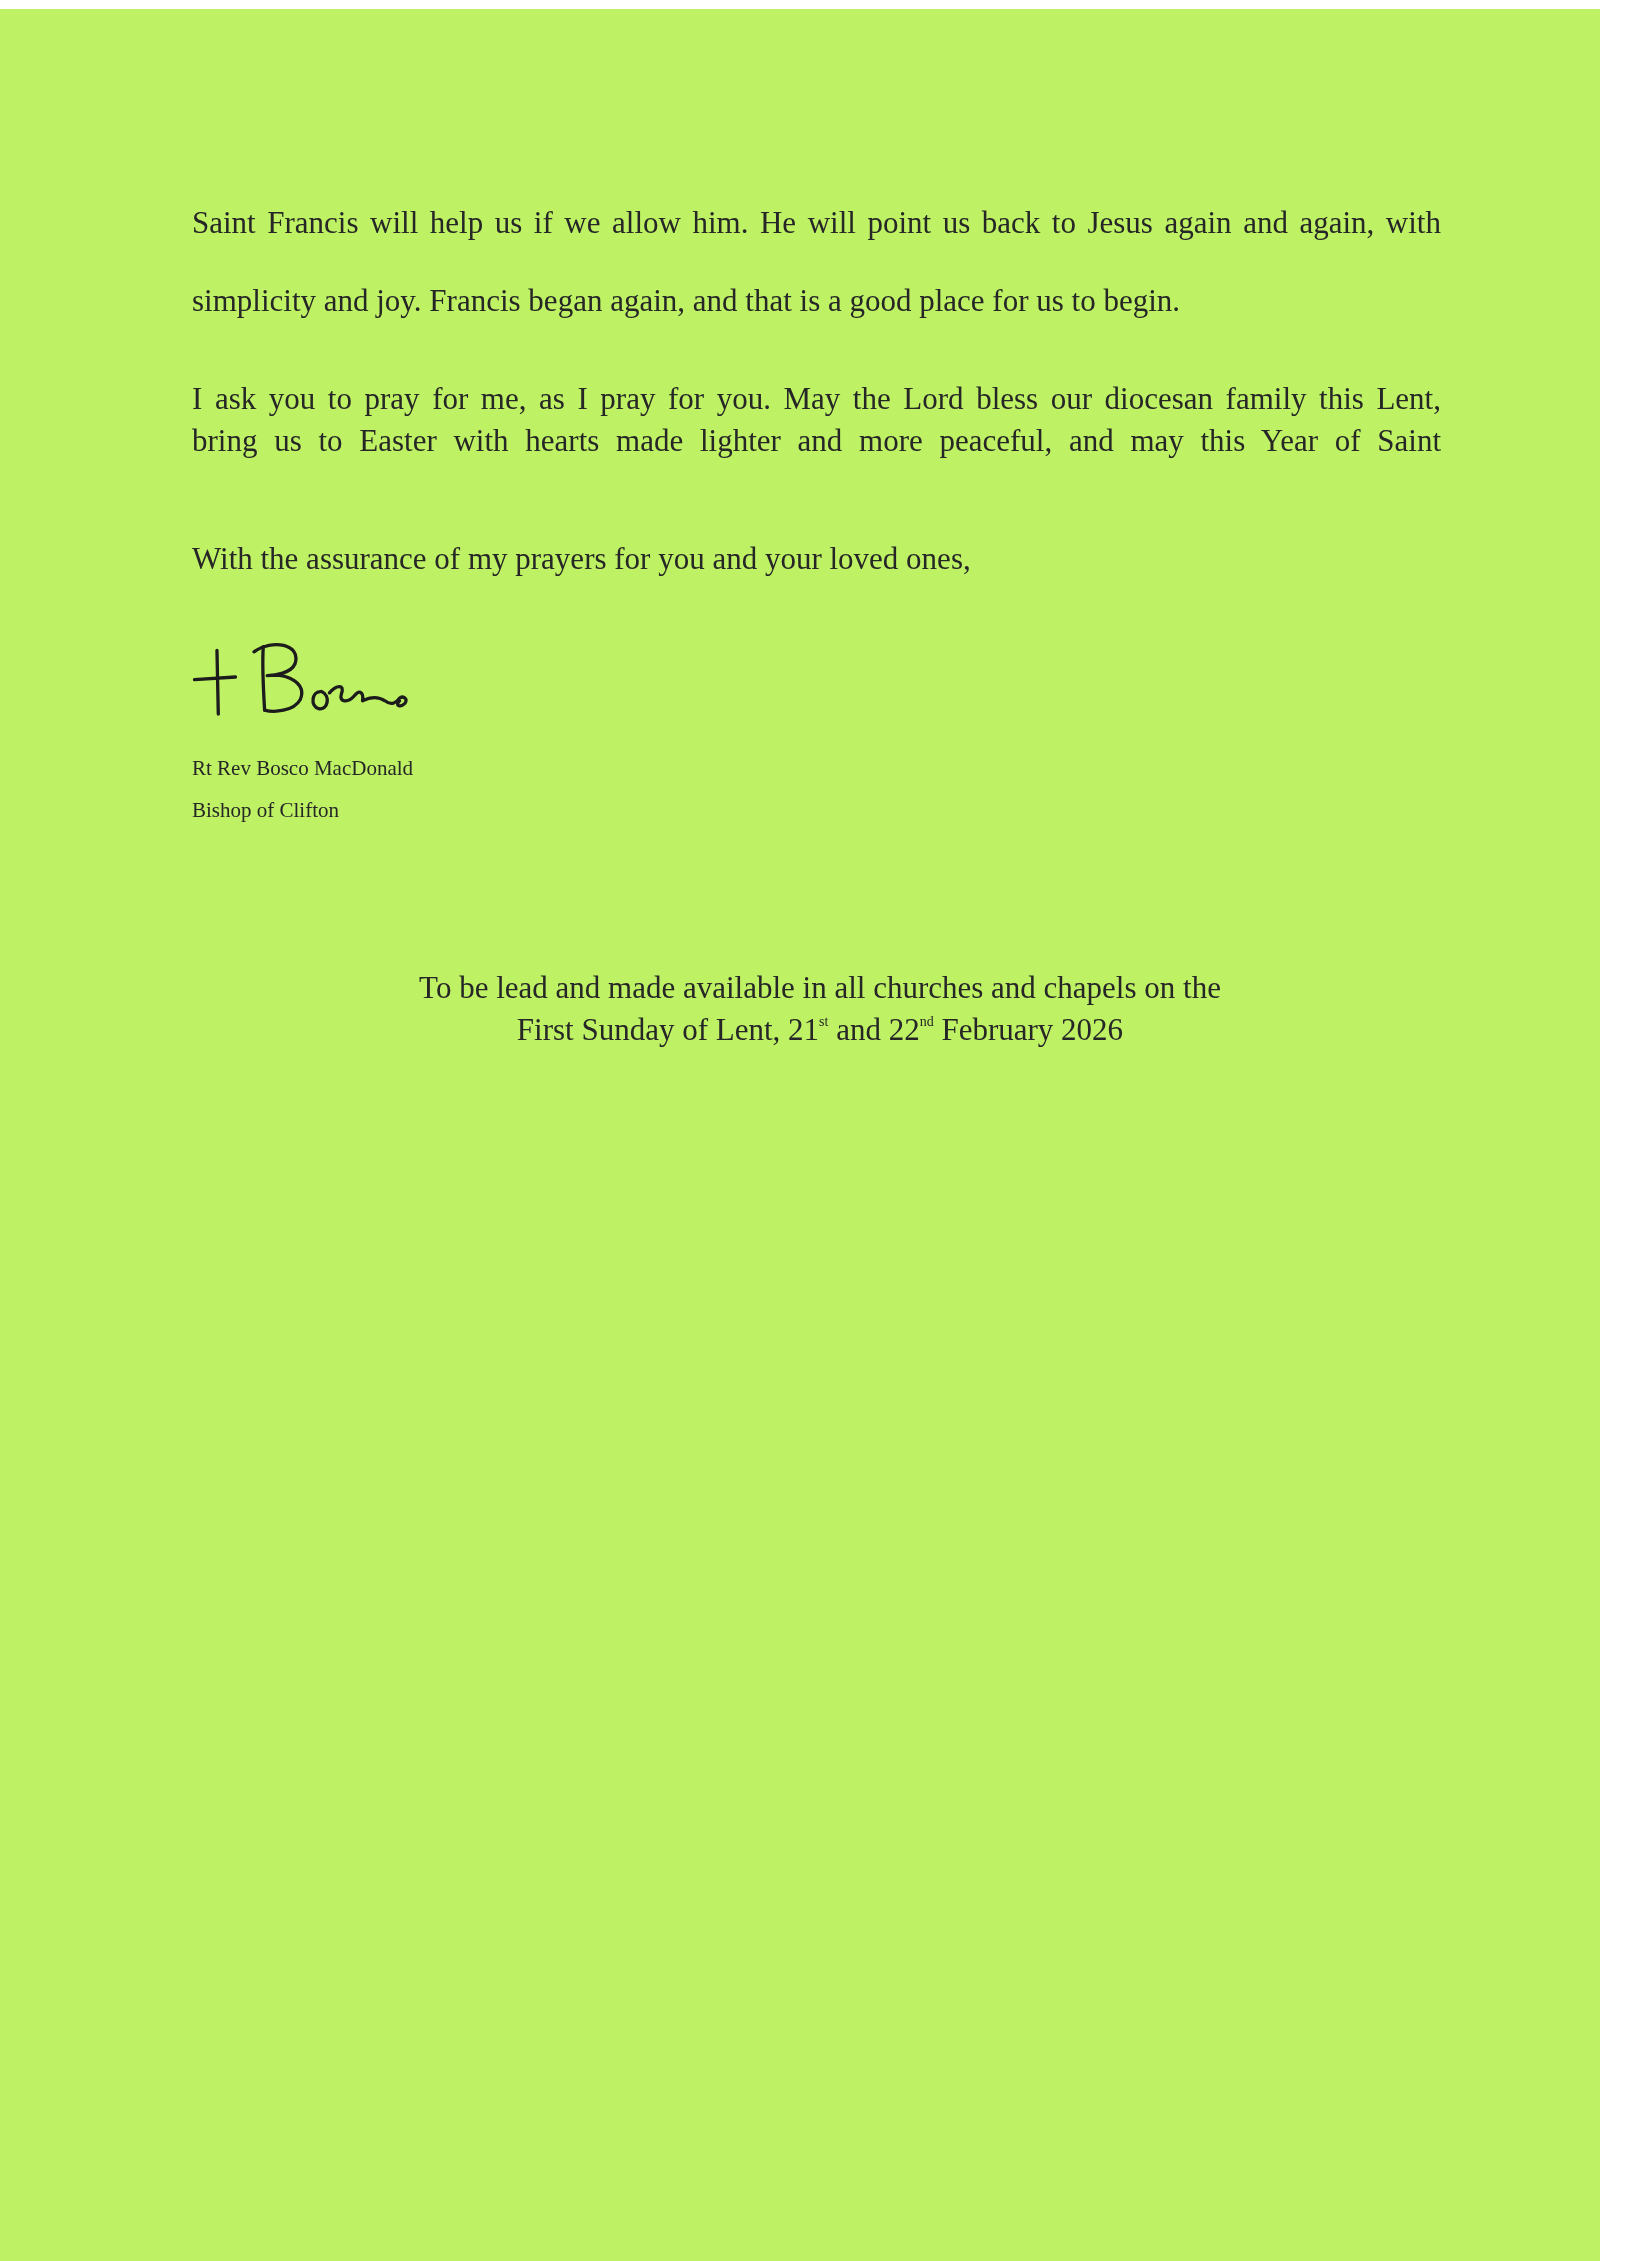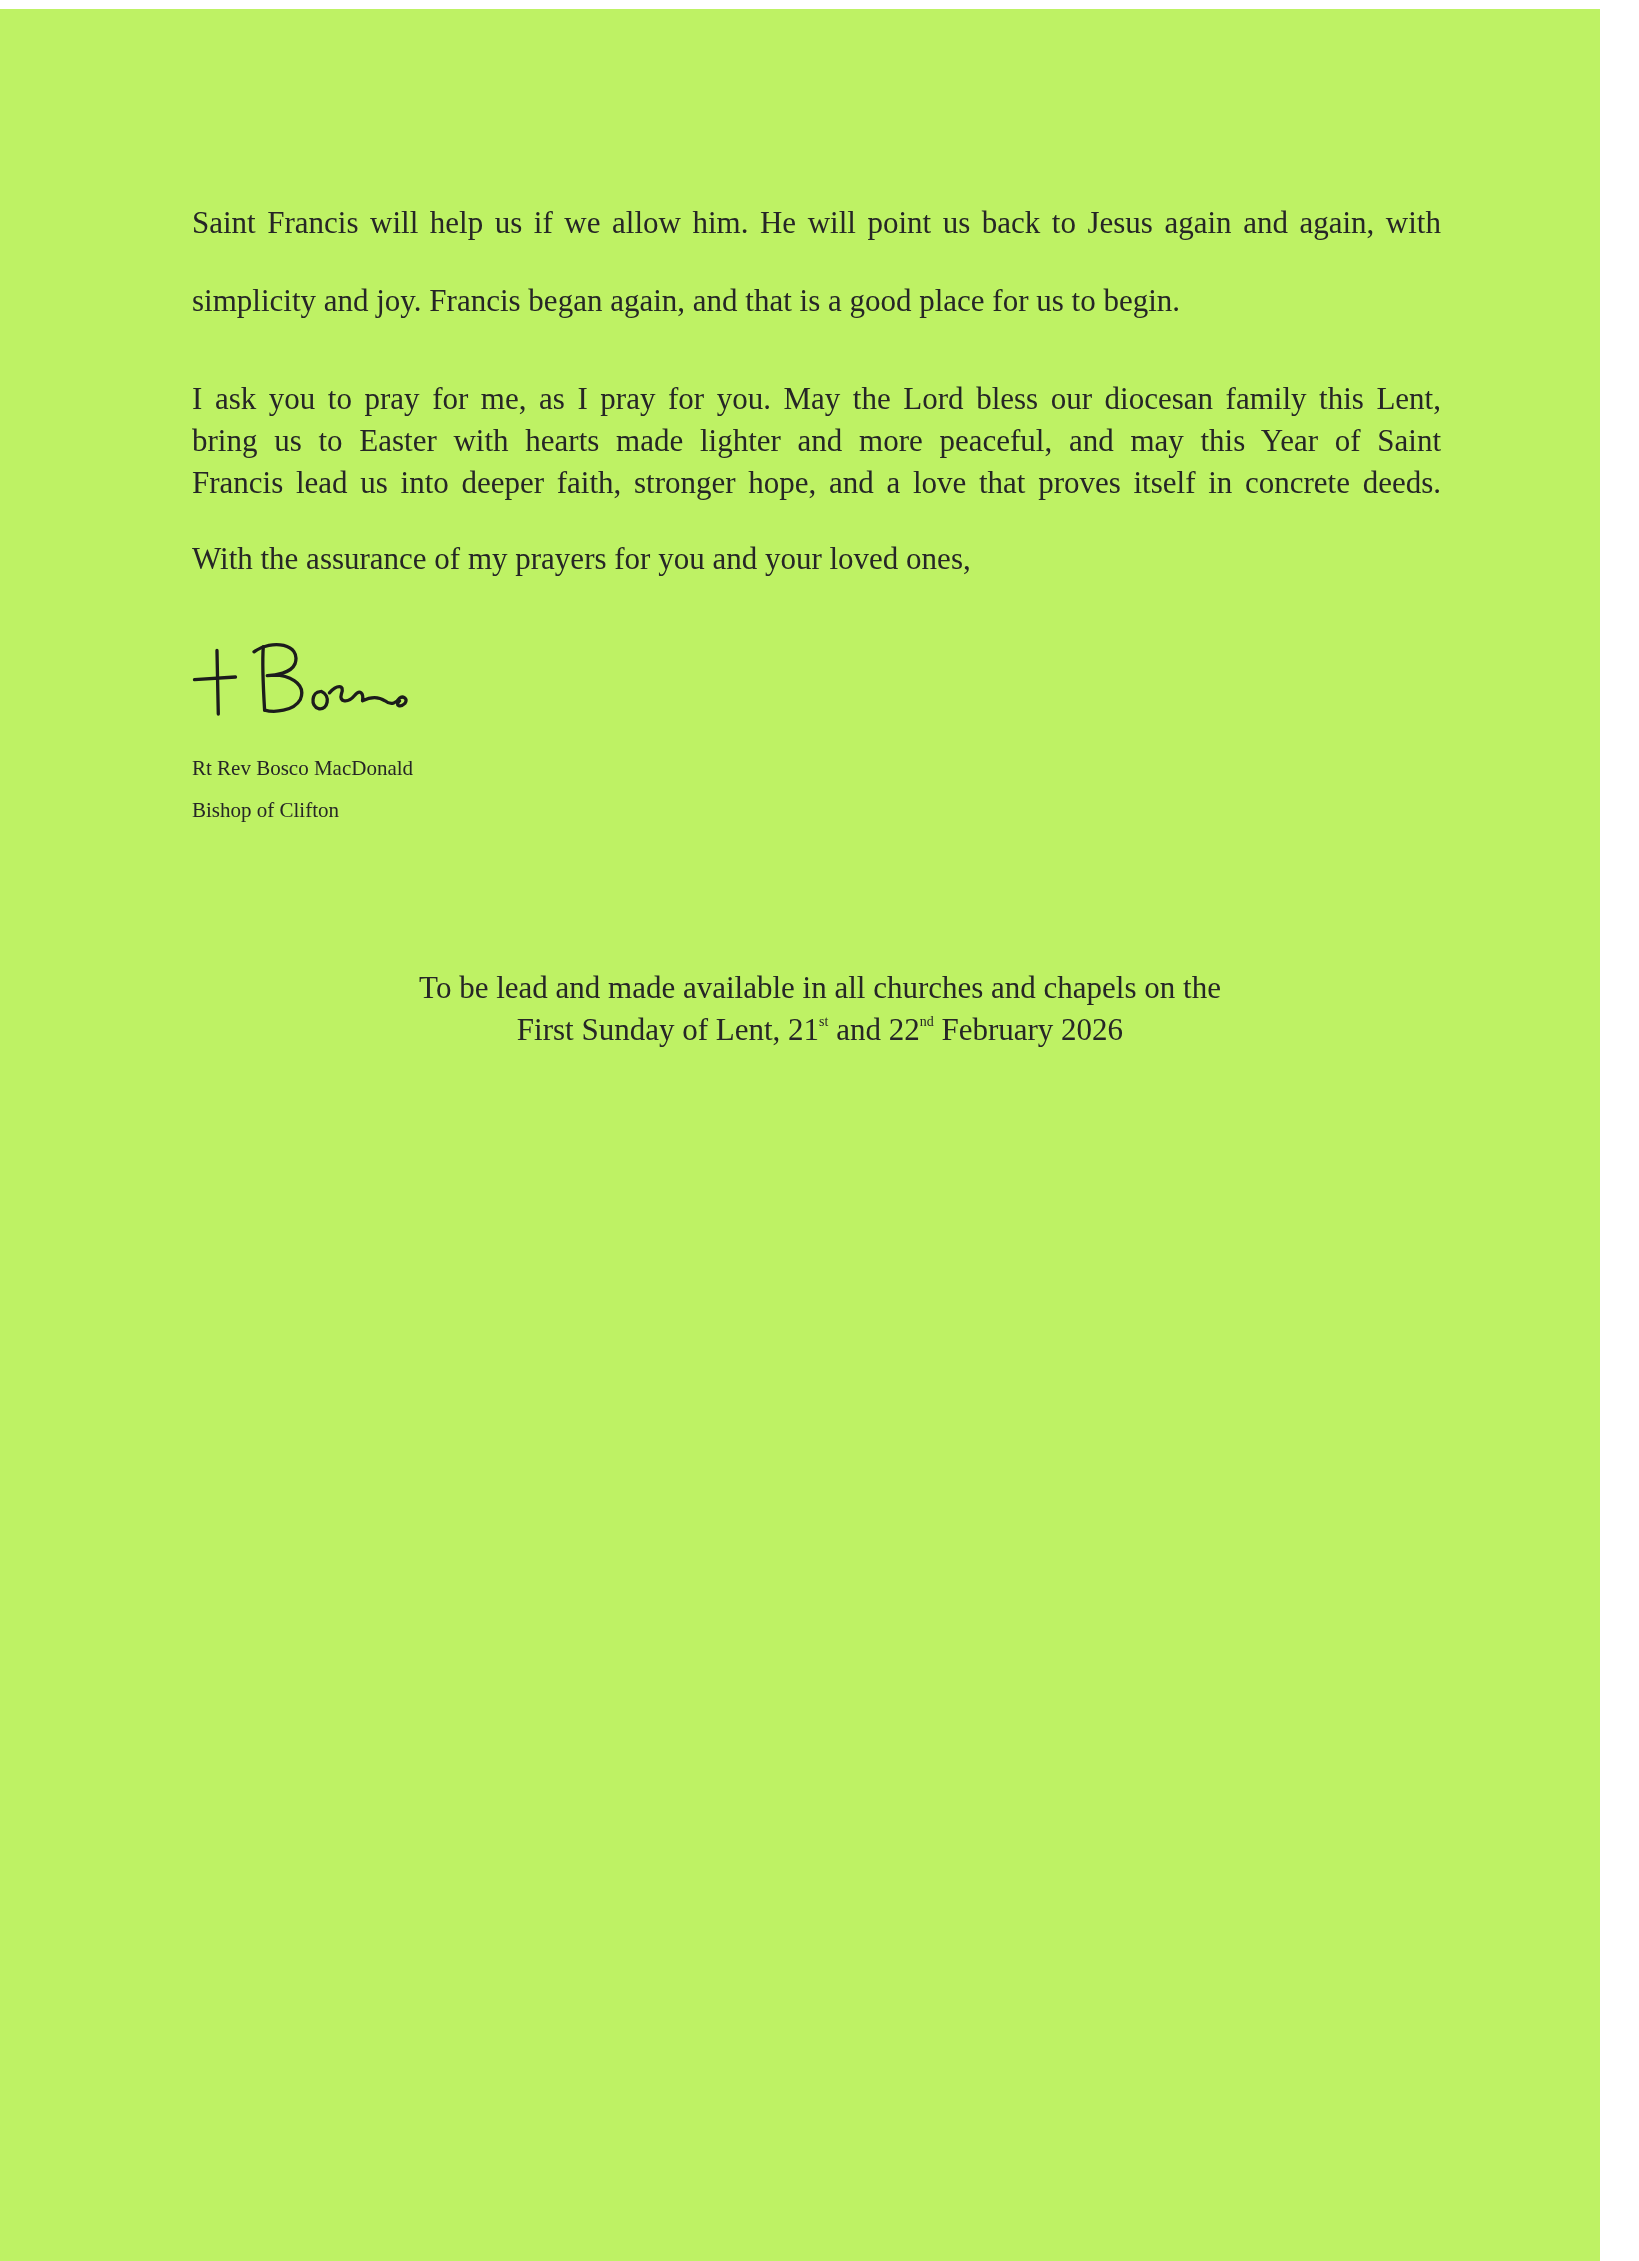--- a/index.html
+++ b/index.html
@@ -94,21 +94,20 @@
 <div class="page">
 
   <p class="para justify" id="p1">
     <span class="line">Saint Francis will help us if we allow him. He will point us back to Jesus again and again, with</span>
     <span class="line last">simplicity and joy. Francis began again, and that is a good place for us to begin.</span>
   </p>
 
   <p class="para justify" id="p2">
     <span class="line">I ask you to pray for me, as I pray for you. May the Lord bless our diocesan family this Lent,</span>
     <span class="line">bring us to Easter with hearts made lighter and more peaceful, and may this Year of Saint</span>
-    <span class="line">Francis lead us into deeper faith, stronger hope, and a love that proves itself in concrete deeds.</span>
   </p>
 
   <p class="para" id="p3">
     <span class="line last">With the assurance of my prayers for you and your loved ones,</span>
   </p>
 
   <svg class="signature" viewBox="0 0 400 130" xmlns="http://www.w3.org/2000/svg">
     <g fill="none" stroke="#1c1c1c" stroke-width="5" stroke-linecap="round" stroke-linejoin="round">
 
       <path d="M8 72 L70 68"></path>

